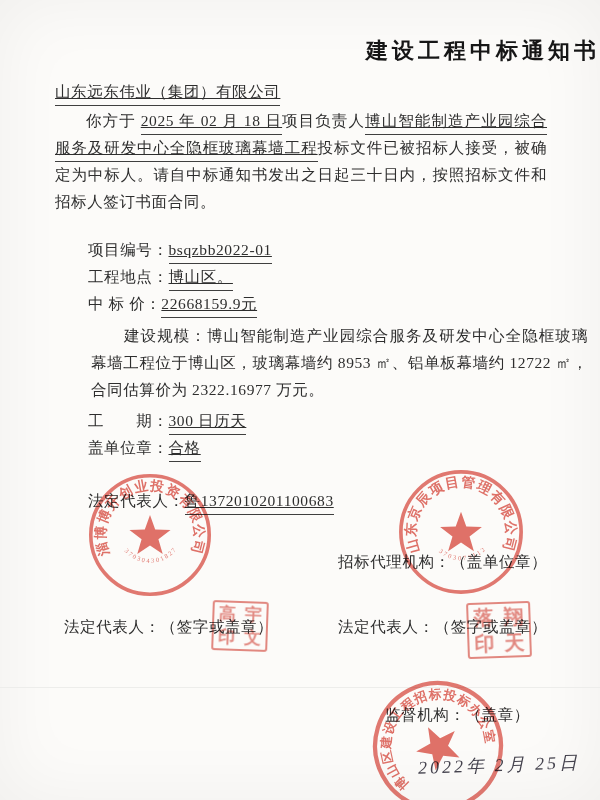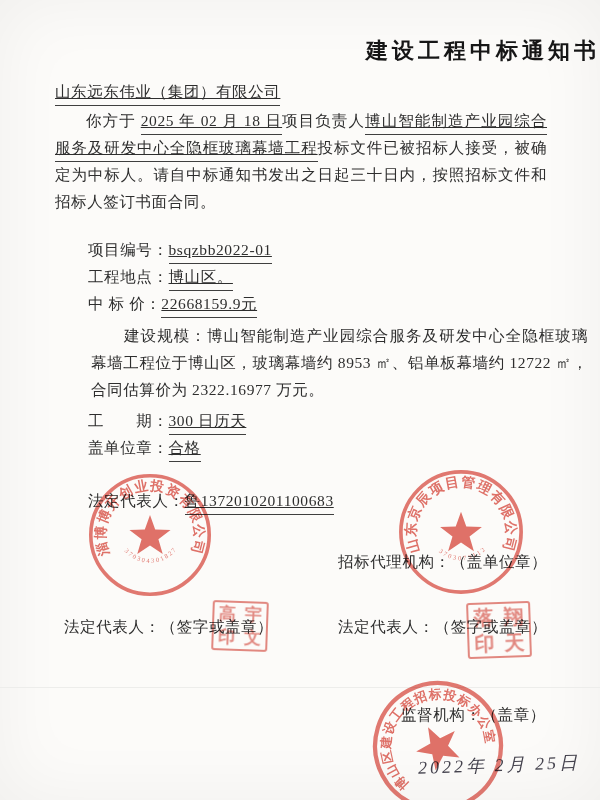--- a/index.html
+++ b/index.html
@@ -58,21 +58,21 @@
 
   <div class="t" style="left:88px;top:491px;"><span>法定代表人：</span><span class="u">鲁1372010201100683</span></div>
 
 
   <div class="t" style="left:338px;top:552px;"><span>招标代理机构：</span><span>（盖单位章）</span></div>
 
   <div class="t" style="left:64px;top:617px;"><span>法定代表人：</span><span>（签字或盖章）</span></div>
 
   <div class="t" style="left:338px;top:617px;"><span>法定代表人：</span><span>（签字或盖章）</span></div>
 
-  <div class="t" style="left:385px;top:705px;margin-left:16px;"><span>监督机构：</span><span>（盖章）</span></div>
+  <div class="t" style="left:385px;top:705px;"><span>监督机构：</span><span>（盖章）</span></div>
 
   <div class="handwritten" style="left:418px;top:753px;">2022年 2月 25日</div>
 
   <div class="scanline"></div>
 
   <div class="seal" style="left:86px;top:471px;">
     <svg width="128" height="128" viewBox="0 0 160 160">
       <circle cx="80" cy="80" r="74" fill="none" stroke="#d8473c" stroke-width="4.5" opacity="0.85"></circle>
       <defs>
         <path id="arcA" d="M 29.2 103.7 A 56 56 0 1 1 130.8 103.7" fill="none"></path>

